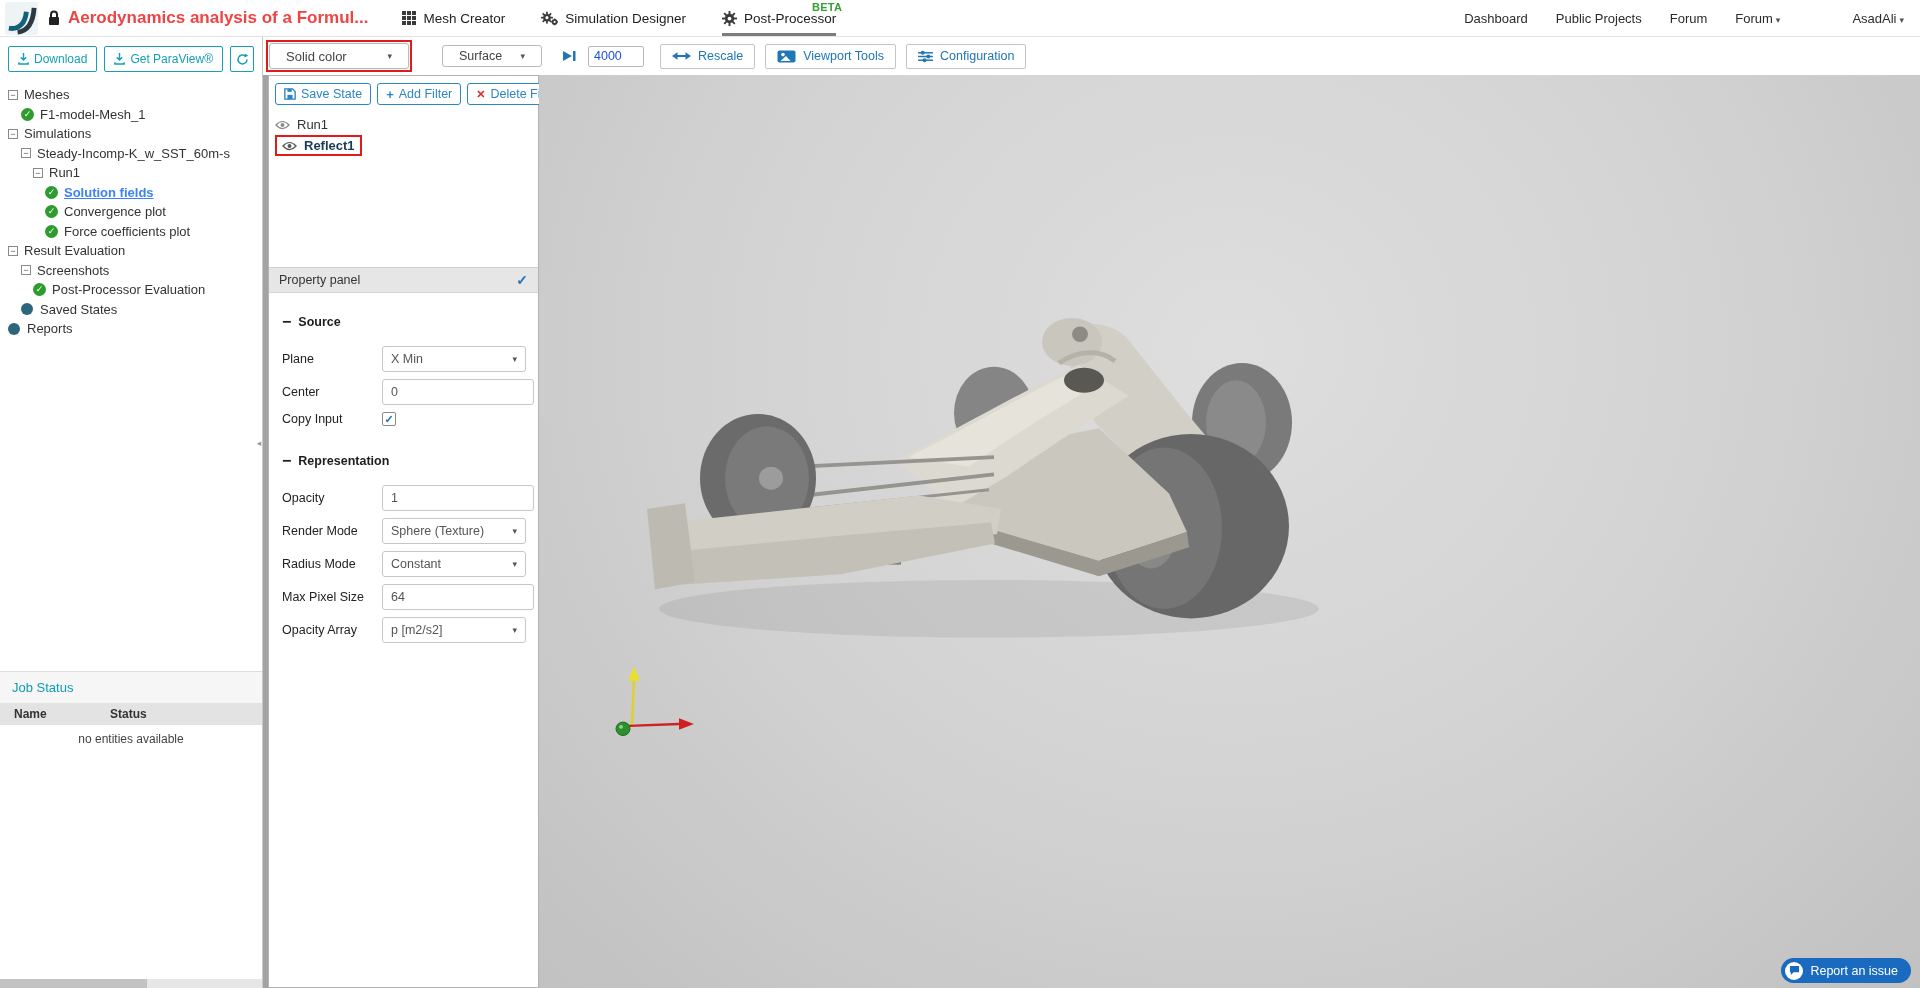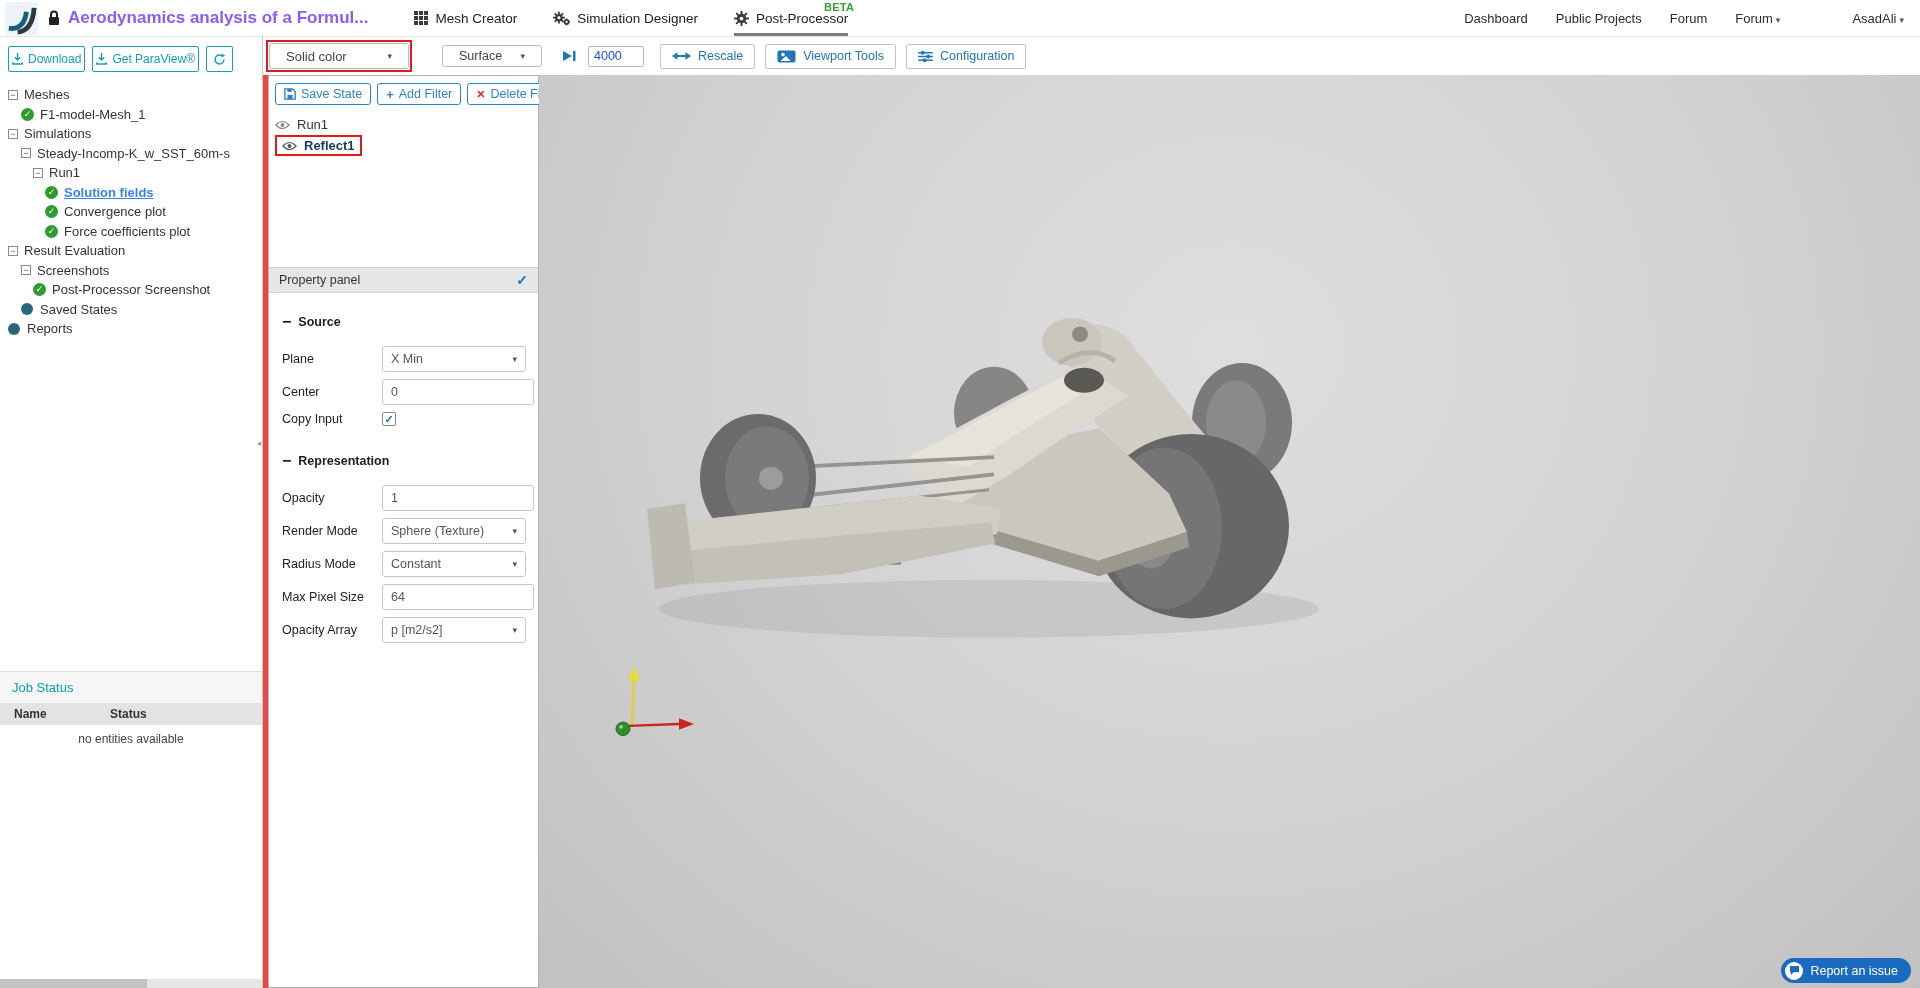--- a/index.html
+++ b/index.html
@@ -4,37 +4,37 @@
 <style>
   *{box-sizing:border-box;margin:0;padding:0}
   html,body{width:1920px;height:988px;overflow:hidden}
   body{font-family:"Liberation Sans",sans-serif;background:#fff;font-size:13px;color:#333}
   .screen{width:1920px;height:988px;display:flex;flex-direction:column}
 
   
   .header{height:37px;flex:none;display:flex;align-items:center;background:#fff;border-bottom:1px solid #e3e3e3;padding:0 16px 0 5px}
   .logo{width:33px;height:33px;margin-right:9px;cursor:pointer;flex:none}
   .lock{margin-right:7px;flex:none}
-  .proj-title{color:#8b5cf6;font-size:17px;font-weight:bold;margin-right:46px;white-space:nowrap}
+  .proj-title{color:#ef4444;font-size:17px;font-weight:bold;margin-right:34px;white-space:nowrap}
   .tabs{display:flex;gap:36px;align-items:stretch;height:100%}
   .tab{display:flex;align-items:center;gap:7px;font-size:13.5px;color:#222;cursor:pointer;position:relative;border-bottom:3px solid transparent;padding-top:3px}
   .tab.active{border-bottom-color:#7d7d7d}
   .beta{position:absolute;top:1px;right:-6px;color:#33a133;font-size:11px;font-weight:bold;letter-spacing:.3px}
   .nav{margin-left:auto;display:flex;align-items:center;gap:28px;font-size:13px;color:#2b2b2b}
   .nav .nav-item{cursor:pointer;white-space:nowrap}
   .nav .user{margin-left:44px}
   .caret{font-size:9px;color:#555;margin-left:3px}
 
   
   .body-row{flex:1;display:flex;min-height:0;background:#fff}
 
   
   .sidebar{width:263px;flex:none;border-right:1px solid #c9c9c9;display:flex;flex-direction:column;position:relative;background:#fff}
   .side-toolbar{padding:9px 8px 8px;display:flex;gap:7px;flex:none}
-  .btn-teal{display:flex;align-items:center;gap:5px;border:1px solid #15a0b5;color:#15a0b5;background:#fff;font-size:12px;padding:0 3px;height:26px;border-radius:2px;cursor:pointer;white-space:nowrap}
+  .btn-teal{display:flex;align-items:center;gap:5px;border:1px solid #15a0b5;color:#15a0b5;background:#fff;font-size:12px;padding:0 9px;height:26px;border-radius:2px;cursor:pointer;white-space:nowrap}
   .btn-teal.square{width:27px;justify-content:center;padding:0}
   .tree{flex:1;padding:5px 0;overflow:hidden}
   .trow{display:flex;align-items:center;height:19.5px;cursor:pointer}
   .lv0{padding-left:8px}.lv1{padding-left:21px}.lv2{padding-left:33px}.lv3{padding-left:45px}
   .box-minus{width:10px;height:10px;border:1px solid #8a8a8a;background:#fff;color:#555;font-size:9px;line-height:8px;text-align:center;margin-right:6px;flex:none;cursor:pointer}
   .chk{width:13px;height:13px;border-radius:50%;background:#2e9b2e;color:#fff;font-size:9px;line-height:13px;text-align:center;margin-right:6px;flex:none}
   .dot{width:12px;height:12px;border-radius:50%;background:#2d667c;margin-right:7px;flex:none}
   .tlabel{white-space:nowrap}
   .tlabel.sel{font-weight:bold;text-decoration:underline;color:#3b82f6}
   .collapse-handle{position:absolute;right:-1px;top:386px;width:8px;height:40px;display:flex;align-items:center;justify-content:center;color:#9a9a9a;font-size:9px;cursor:pointer}
@@ -52,21 +52,21 @@
   .toolbar{height:38px;flex:none;display:flex;align-items:center;background:#fff;gap:10px;padding-left:3px}
   .ann-red{border:2px solid #e01b1b;padding:1px;flex:none}
   .fakesel{border:1px solid #b9b9b9;border-radius:3px;background:#fff;display:flex;align-items:center;justify-content:space-between;padding:0 16px;color:#444;cursor:pointer}
   .solidsel{width:140px;height:26px;font-size:13px}
   .surfsel{width:100px;height:22px;font-size:12.5px;margin-left:20px}
   .icon-btn{background:none;border:none;cursor:pointer;display:flex;align-items:center;margin-left:8px;padding:0}
   .num-input{width:56px;height:21px;border:1px solid #b9b9b9;border-radius:2px;font-size:12.5px;padding:0 5px;color:#1d4ed8;font-family:"Liberation Sans",sans-serif}
   .btn-blue{display:flex;align-items:center;gap:7px;height:25px;padding:0 11px;border:1px solid #c4c4c4;background:#fff;color:#2176b5;font-size:12.5px;border-radius:2px;cursor:pointer;white-space:nowrap}
   .btn-blue.ml{margin-left:6px}
 
-  .content{flex:1;display:flex;min-height:0;background:#ef4444}
+  .content{flex:1;display:flex;min-height:0;background:#a3a3a3}
 
   
   .panel{width:271px;flex:none;margin-left:5px;border:1px solid #b3b3b3;display:flex;flex-direction:column;background:#fff;min-height:0}
   .filter-bar{display:flex;align-items:center;gap:6px;padding:7px 6px 5px;flex:none}
   .btn-outline-blue{display:flex;align-items:center;gap:5px;height:22px;padding:0 8px;border:1px solid #2b86c5;color:#2b86c5;background:#fff;font-size:12.5px;border-radius:3px;cursor:pointer;white-space:nowrap}
   .xred{color:#d03030;font-weight:bold;font-size:11px}
   .plus-blue{color:#2b86c5;font-weight:bold;font-size:13px}
   .red-brick{margin-left:auto;cursor:pointer;display:flex;align-items:center}
   .filter-list{height:158px;flex:none;padding:4px 6px;border-bottom:1px solid #cfcfcf}
   .fitem{display:flex;align-items:center;gap:7px;height:21px;font-size:13px;color:#333;cursor:pointer}
@@ -233,21 +233,21 @@
         <div class="trow lv0">
             <span class="box-minus">−</span>
             <span class="tlabel">Result Evaluation</span>
           </div>
         <div class="trow lv1">
             <span class="box-minus">−</span>
             <span class="tlabel">Screenshots</span>
           </div>
         <div class="trow lv2">
             <span class="chk">✓</span>
-            <span class="tlabel">Post-Processor Screenshot</span>
+            <span class="tlabel">Post-Processor Evaluation</span>
           </div>
         <div class="trow lv1">
             <span class="dot"></span>
             <span class="tlabel">Saved States</span>
           </div>
         <div class="trow lv0">
             <span class="dot"></span>
             <span class="tlabel">Reports</span>
           </div>
       </div>

